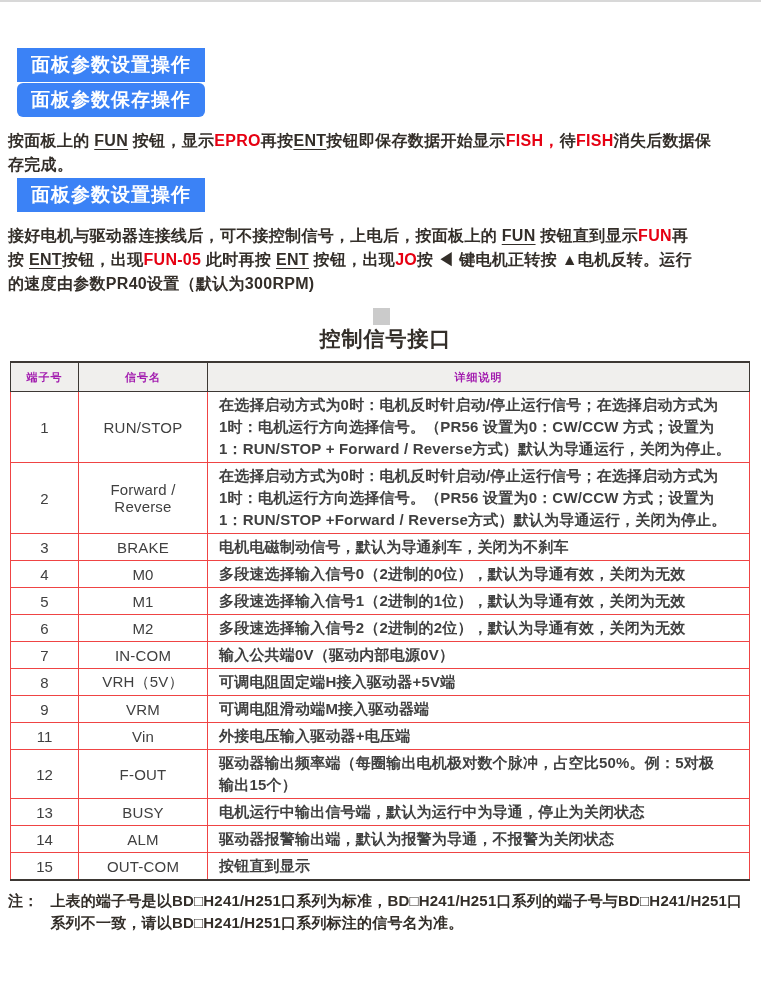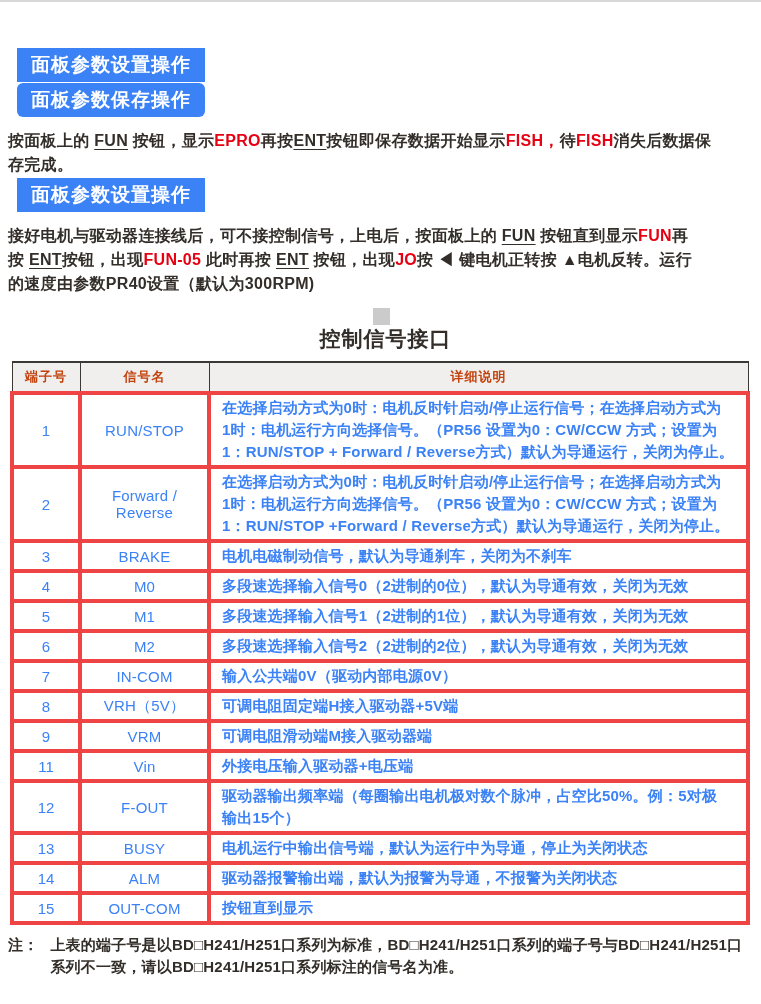--- a/index.html
+++ b/index.html
@@ -27,24 +27,24 @@
     margin:12px 4px 0 14px;font-size:21px;font-weight:700;color:#332e29;
     display:flex;align-items:center;letter-spacing:1px;flex-direction:column;
   }
   .bullet{width:17px;height:17px;background:#cbcbcb;display:inline-block;margin-right:9px;}
   table.sig{
     margin:8px 0 0 10px;width:740px;border-collapse:collapse;table-layout:fixed;
     border-top:2px solid #3d3834;border-bottom:2px solid #3d3834;
     border-left:1px solid #3d3834;border-right:1px solid #3d3834;
   }
   table.sig th{
-    background:#f0efed;border:1px solid #3d3834;font-size:13px;font-weight:700;
-    height:26px;text-align:center;color:#c2410c;letter-spacing:1px;
+    background:#f0efed;border:1px solid #3d3834;font-size:11px;font-weight:700;
+    height:26px;text-align:center;color:#a21caf;letter-spacing:1px;
   }
-  table.sig td{border:4px solid #ef4444;vertical-align:middle;color:#3b82f6;}
+  table.sig td{border:1px solid #ef4444;vertical-align:middle;color:#404040;}
   td.c-no{text-align:center;font-size:15px;font-weight:400;}
   td.c-sig{text-align:center;font-size:15px;font-weight:400;letter-spacing:0.2px;}
   td.c-desc{
     padding:2px 8px 2px 11px;font-size:15px;font-weight:700;line-height:22px;
     white-space:pre-wrap;letter-spacing:0.2px;
   }
   .col-no{width:68px;}
   .col-sig{width:129px;}
   .note{
     margin:9px 6px 0 8px;display:flex;font-size:15px;font-weight:700;line-height:22px;

